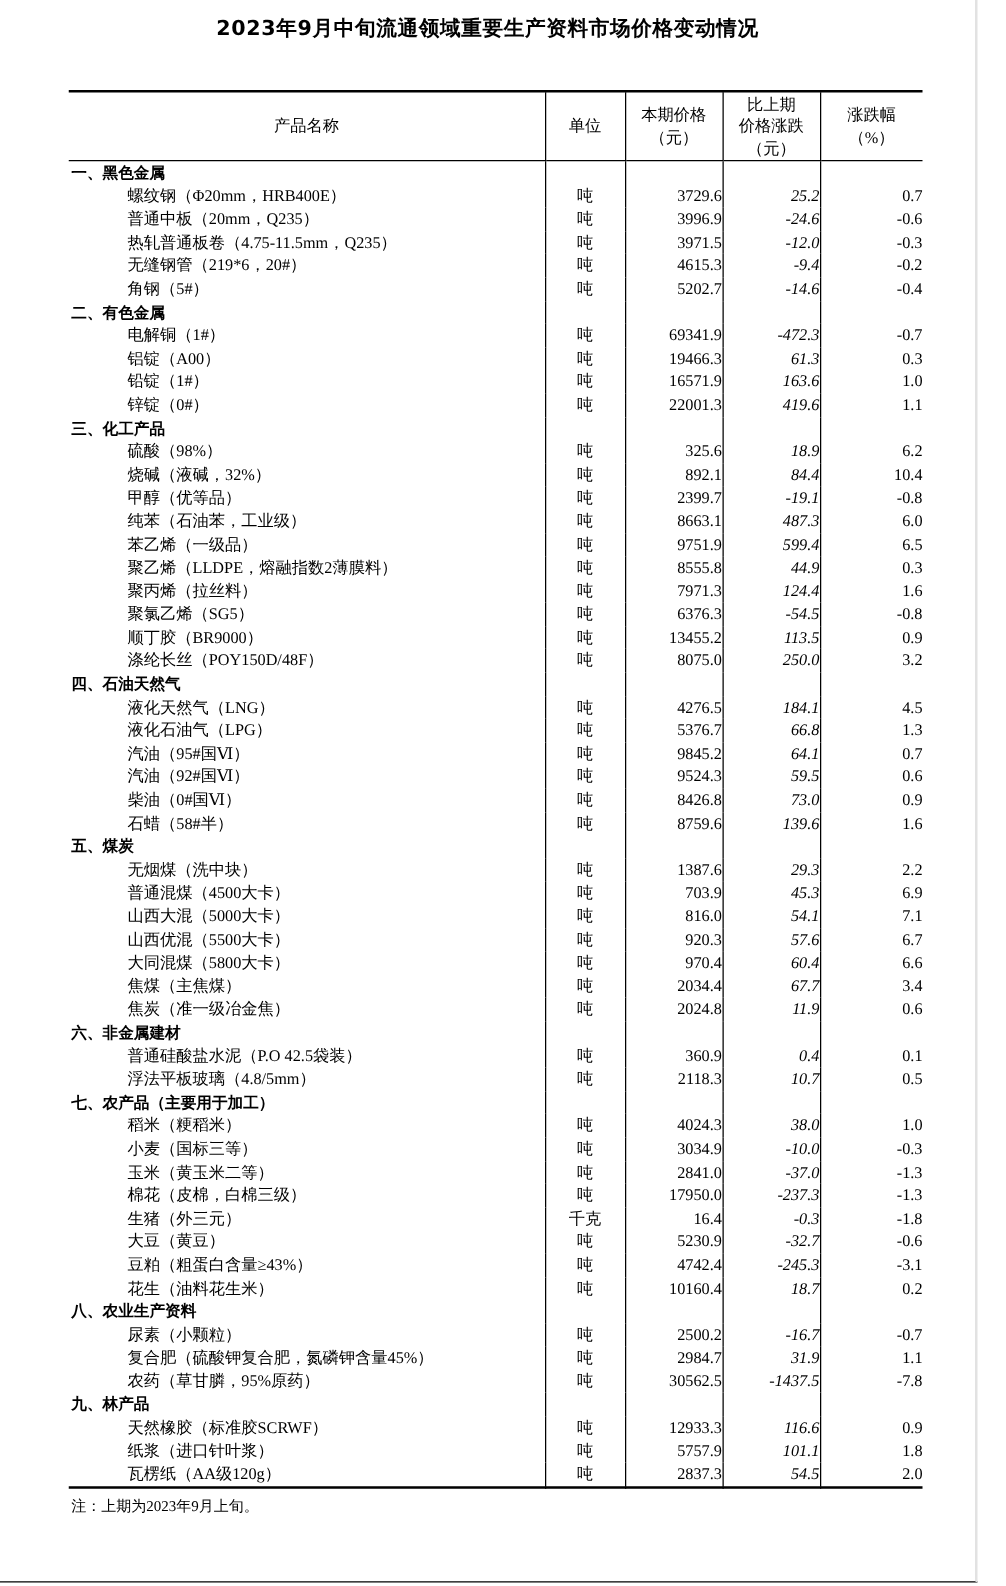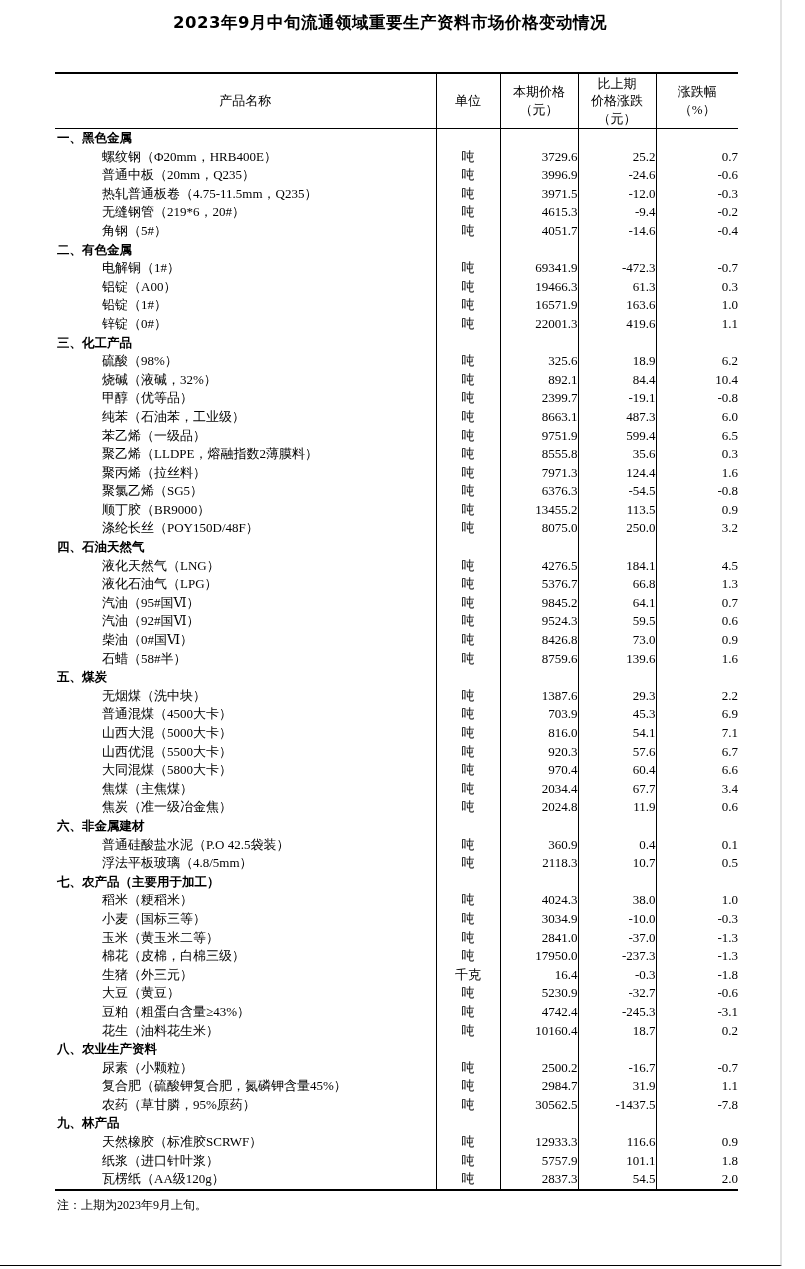--- a/index.html
+++ b/index.html
@@ -53,21 +53,21 @@
   .col-unit, .col-price, .col-change, .col-pct { border-left: 1px solid #000; }
   .cell-product.section-name {
     font-family: "DejaVu Sans", "Liberation Sans", sans-serif;
     font-weight: bold;
     font-size: 12.5px;
     padding-left: 2px;
   }
   .cell-product.product-name { padding-left: 47px; }
   .cell-unit   { text-align: center; }
   .cell-price  { text-align: right; padding-right: 16px; }
-  .cell-change { text-align: right; padding-right: 19px; }
+  .cell-change { text-align: right; padding-right: 19px; font-style: italic; }
   .cell-pct    { text-align: right; padding-right: 17px; }
   .doc-note {
     margin: 7px 15px 0 57px;
     font-size: 12px;
     line-height: 1.2;
   }
 </style>
 </head>
 <body>
 
@@ -127,21 +127,21 @@
         <tr class="product-row">
           <td class="cell-product col-product product-name">无缝钢管（219*6，20#）</td>
           <td class="cell-unit col-unit">吨</td>
           <td class="cell-price col-price">4615.3</td>
           <td class="cell-change col-change">-9.4</td>
           <td class="cell-pct col-pct">-0.2</td>
         </tr>
         <tr class="product-row">
           <td class="cell-product col-product product-name">角钢（5#）</td>
           <td class="cell-unit col-unit">吨</td>
-          <td class="cell-price col-price">4051.7</td>
+          <td class="cell-price col-price">5202.7</td>
           <td class="cell-change col-change">-14.6</td>
           <td class="cell-pct col-pct">-0.4</td>
         </tr>
         <tr class="section-row">
           <td class="cell-product col-product section-name">二、有色金属</td>
           <td class="cell-unit col-unit"></td>
           <td class="cell-price col-price"></td>
           <td class="cell-change col-change"></td>
           <td class="cell-pct col-pct"></td>
         </tr>
@@ -212,21 +212,21 @@
           <td class="cell-product col-product product-name">苯乙烯（一级品）</td>
           <td class="cell-unit col-unit">吨</td>
           <td class="cell-price col-price">9751.9</td>
           <td class="cell-change col-change">599.4</td>
           <td class="cell-pct col-pct">6.5</td>
         </tr>
         <tr class="product-row">
           <td class="cell-product col-product product-name">聚乙烯（LLDPE，熔融指数2薄膜料）</td>
           <td class="cell-unit col-unit">吨</td>
           <td class="cell-price col-price">8555.8</td>
-          <td class="cell-change col-change">35.6</td>
+          <td class="cell-change col-change">44.9</td>
           <td class="cell-pct col-pct">0.3</td>
         </tr>
         <tr class="product-row">
           <td class="cell-product col-product product-name">聚丙烯（拉丝料）</td>
           <td class="cell-unit col-unit">吨</td>
           <td class="cell-price col-price">7971.3</td>
           <td class="cell-change col-change">124.4</td>
           <td class="cell-pct col-pct">1.6</td>
         </tr>
         <tr class="product-row">

